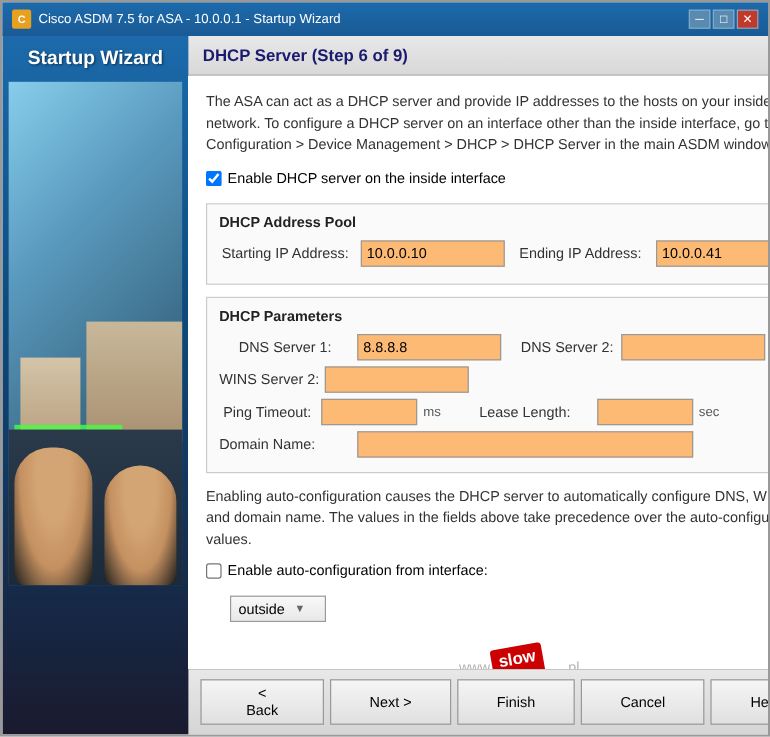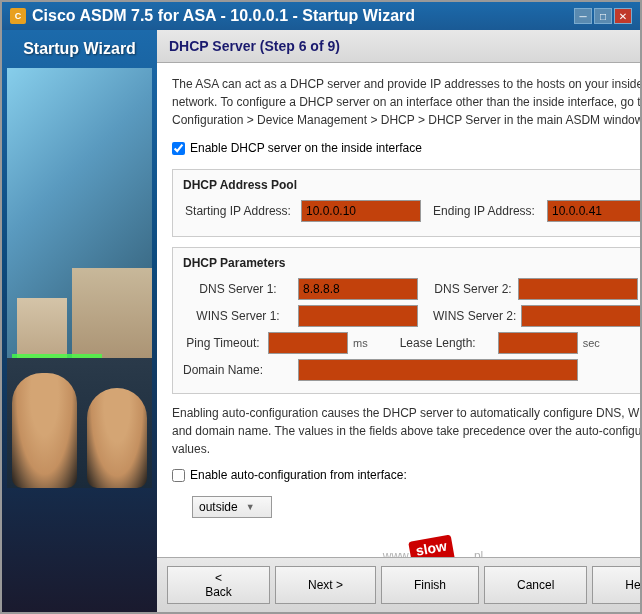--- a/index.html
+++ b/index.html
@@ -39,22 +39,22 @@
       background: #e8a020;
       display: flex;
       align-items: center;
       justify-content: center;
       font-size: 9px;
       color: white;
       font-weight: bold;
       border-radius: 2px;
     }
     .title-bar-text {
-      font-size: 16px;
-      font-weight: bold;
+      font-size: 11px;
+      font-weight: normal;
     }
     .title-bar-controls {
       display: flex;
       gap: 2px;
     }
     .title-btn {
       width: 18px;
       height: 16px;
       background: #5a8ab0;
       border: 1px solid #7aabcf;
@@ -212,21 +212,21 @@
       text-align: center;
     }
     .form-label-short {
       min-width: 80px;
     }
     .form-input {
       border: 1px solid #999;
       padding: 2px 4px;
       font-size: 12px;
       height: 22px;
-      background: #c2410c;
+      background: #fdba74;
     }
     .form-input-medium { width: 120px; }
     .form-input-small { width: 80px; }
     .dhcp-params-section {
       border: 1px solid #ccc;
       padding: 8px 10px;
       margin-bottom: 10px;
       background: #fafafa;
     }
     .params-header {
@@ -398,24 +398,20 @@
               <input type="text" class="form-input form-input-medium" value="8.8.8.8" style="">
             </div>
             <div class="col-item">
               <span class="form-label form-label-short">DNS Server 2:</span>
               <input type="text" class="form-input form-input-medium" value="" style="">
             </div>
           </div>
 
           <div class="two-col-row">
             <div class="col-item">
-              <span class="form-label">WINS Server 1:</span>
-              <input type="text" class="form-input form-input-medium" value="" style="">
-            </div>
-            <div class="col-item">
               <span class="form-label form-label-short">WINS Server 2:</span>
               <input type="text" class="form-input form-input-medium" value="" style="">
             </div>
           </div>
 
           <div class="two-col-row">
             <div class="col-item">
               <span class="form-label form-label-short">Ping Timeout:</span>
               <input type="text" class="form-input form-input-small" value="" style="">
               <span class="unit-label">ms</span>

